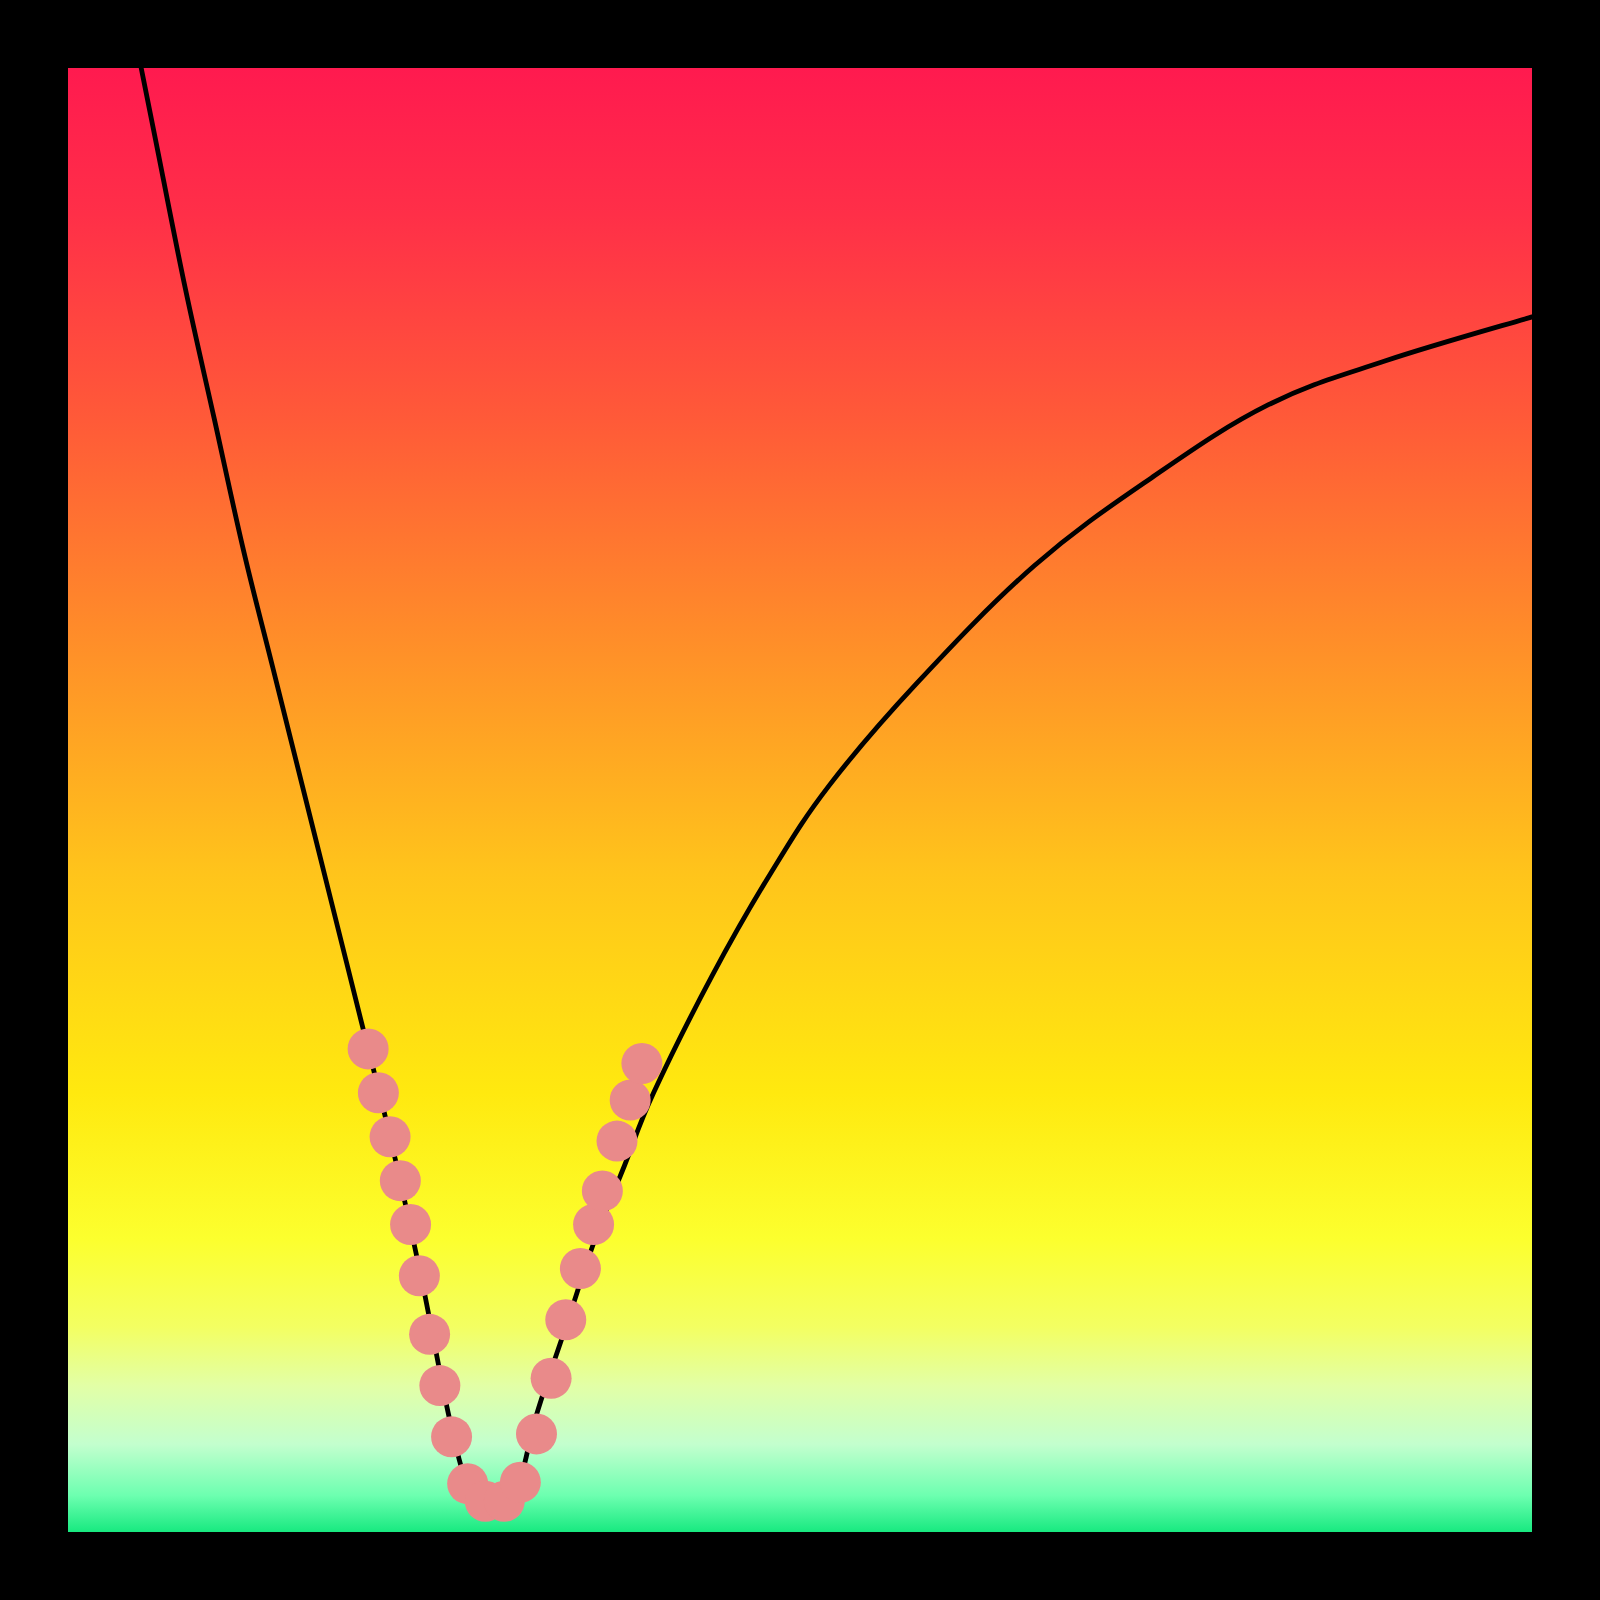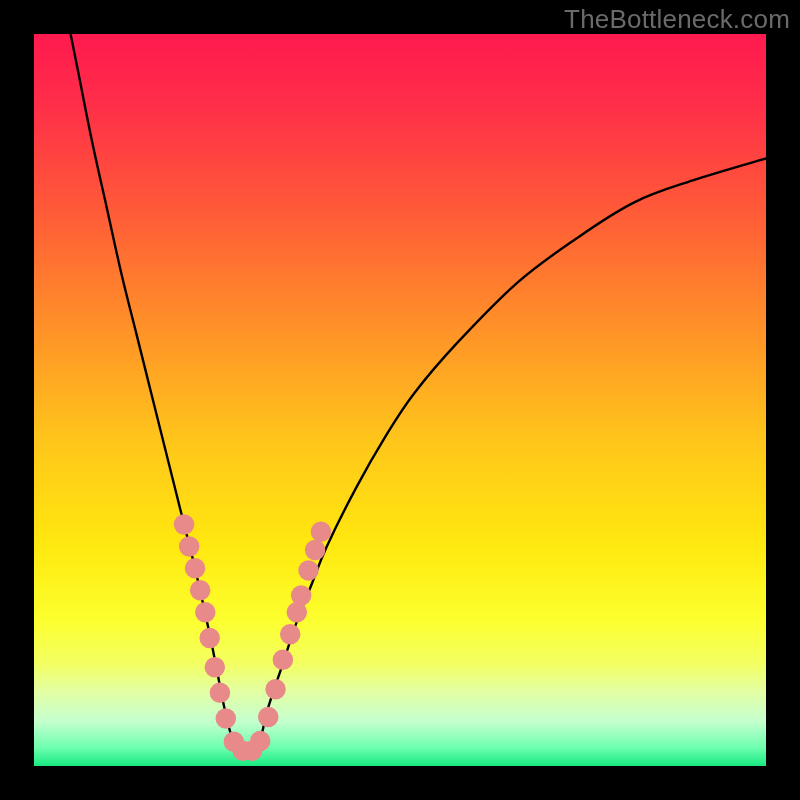--- a/index.html
+++ b/index.html
@@ -37,21 +37,20 @@
     letter-spacing: 0.2px;
   }
   svg {
     display: block;
   }
 </style>
 </head>
 <body>
 
 <div class="frame">
-  <div class="watermark">TheBottleneck.com</div>
 
   <div class="plot">
     <svg id="chart-svg" width="732" height="732" viewBox="0 0 732 732">
       <defs>
         <linearGradient id="bg-grad" x1="0" y1="0" x2="0" y2="1">
             <stop offset="0%" stop-color="#ff1a4f"></stop>
             <stop offset="10%" stop-color="#ff2f48"></stop>
             <stop offset="24%" stop-color="#ff5a38"></stop>
             <stop offset="38%" stop-color="#ff8a2a"></stop>
             <stop offset="55.00000000000001%" stop-color="#ffc41b"></stop>

